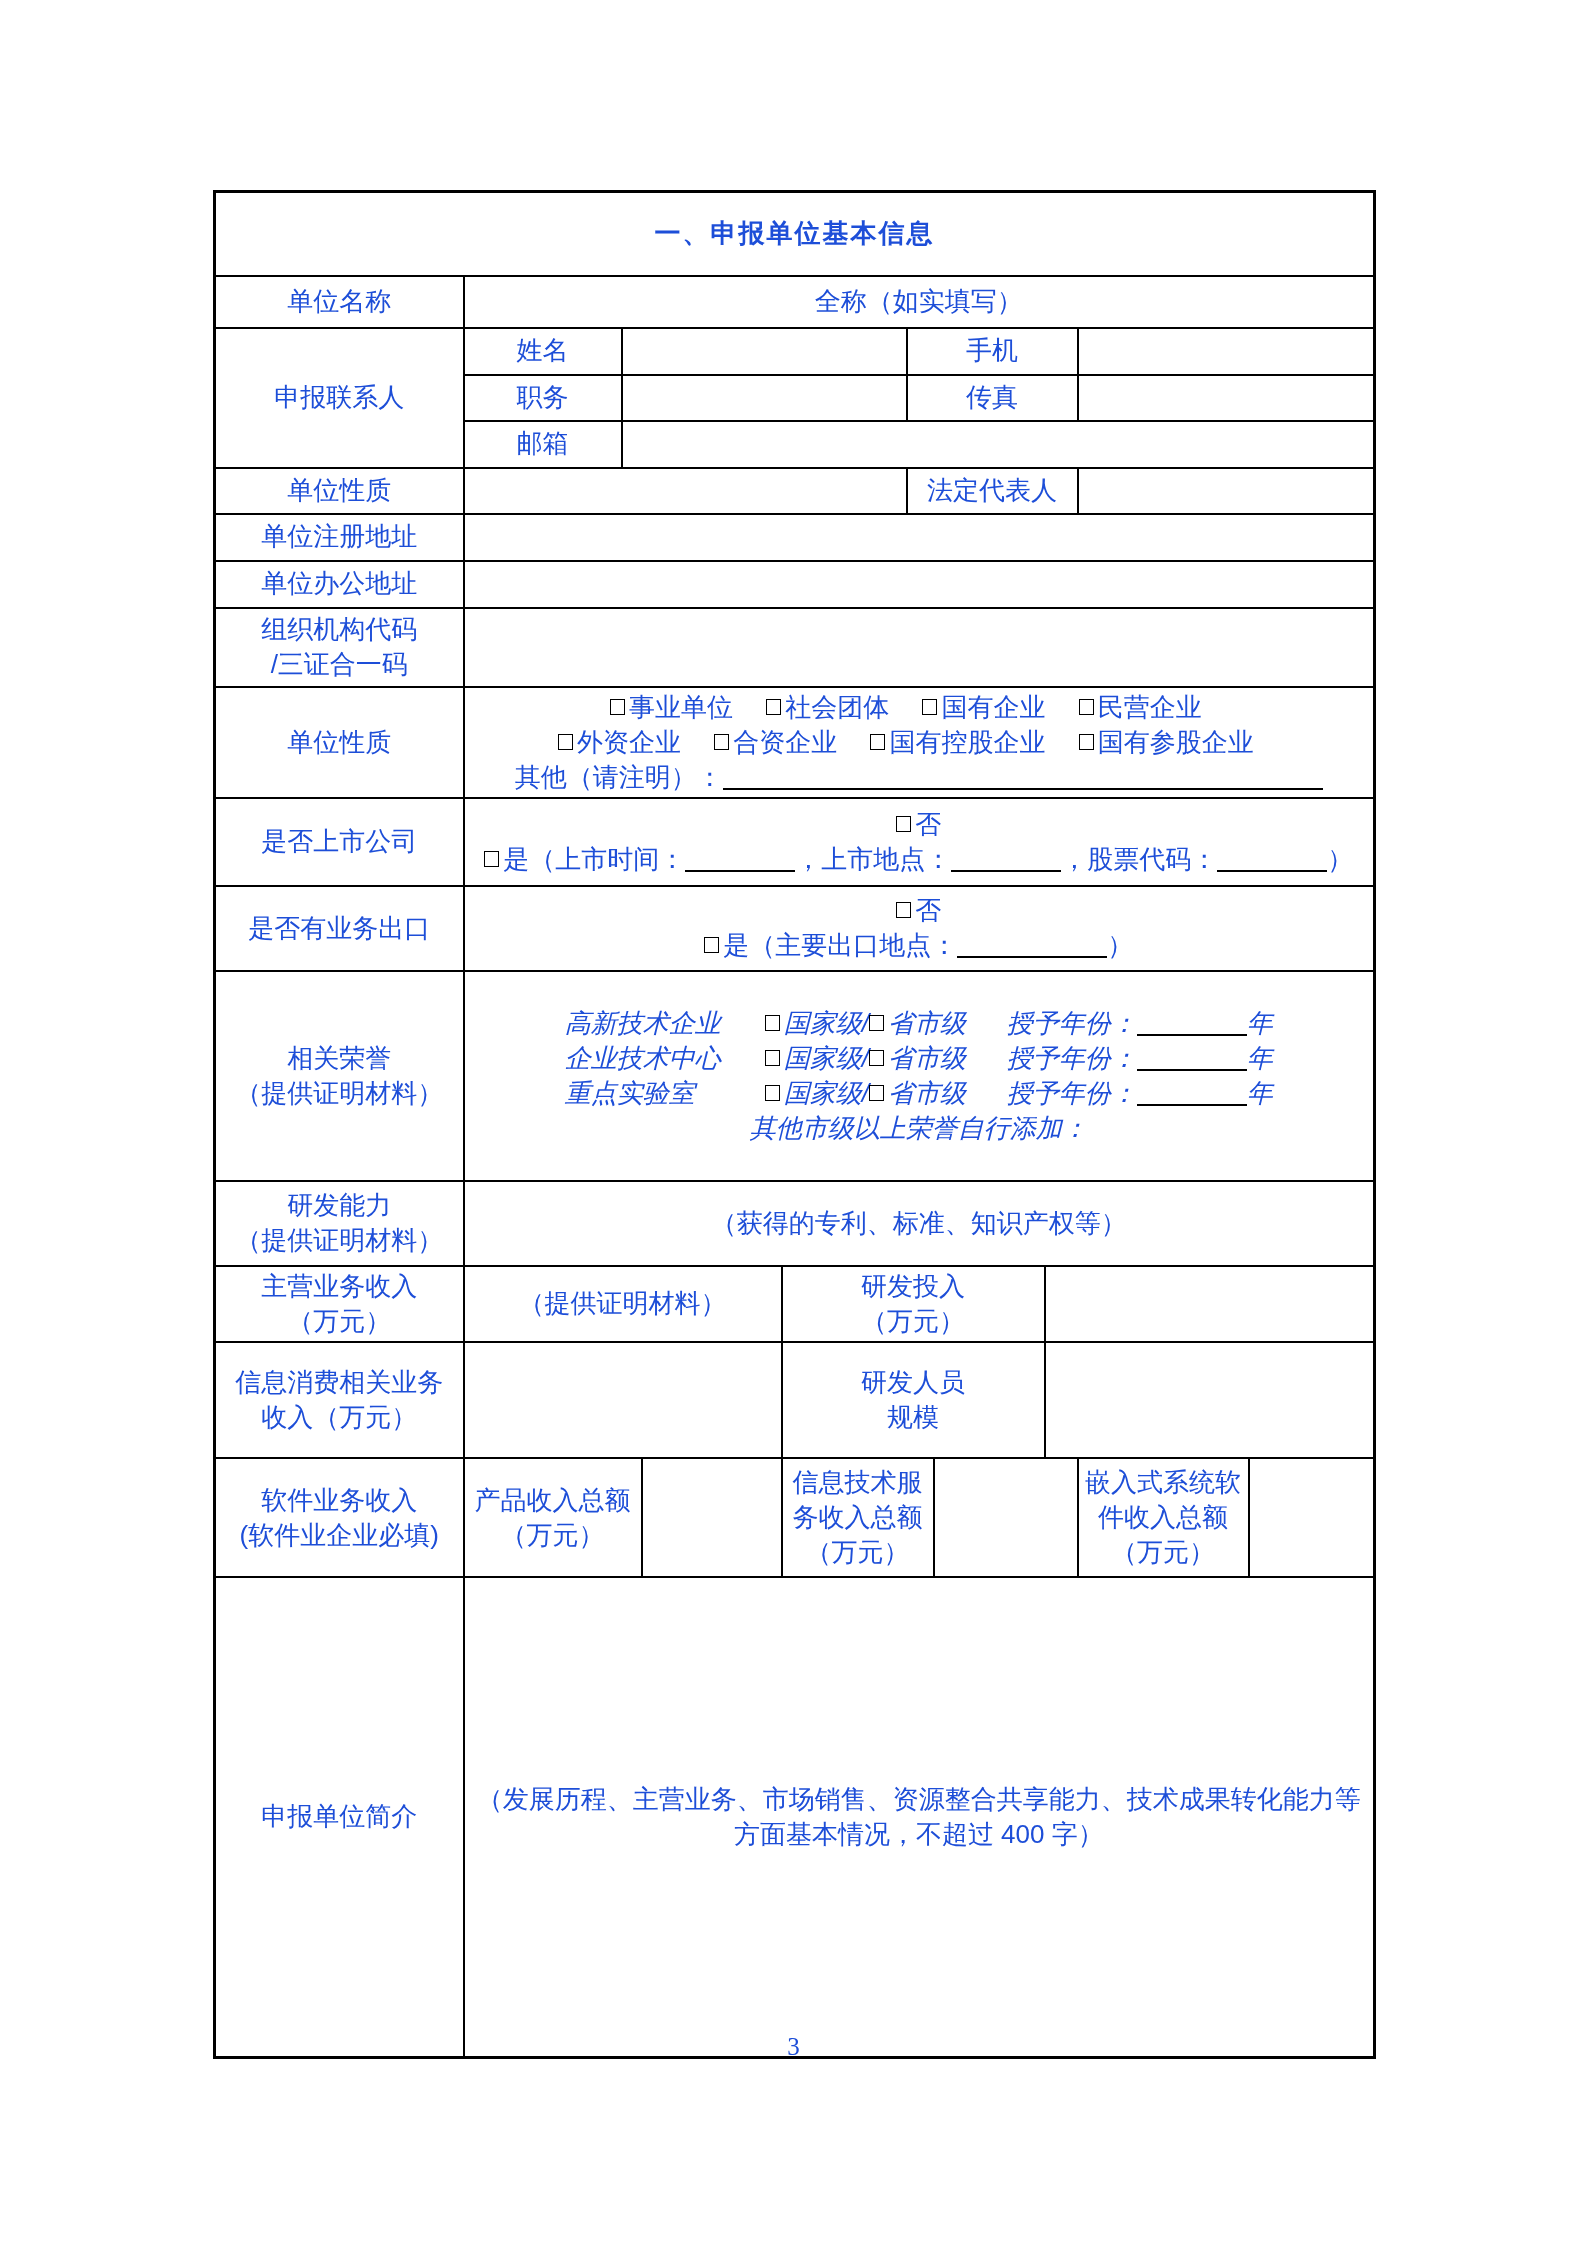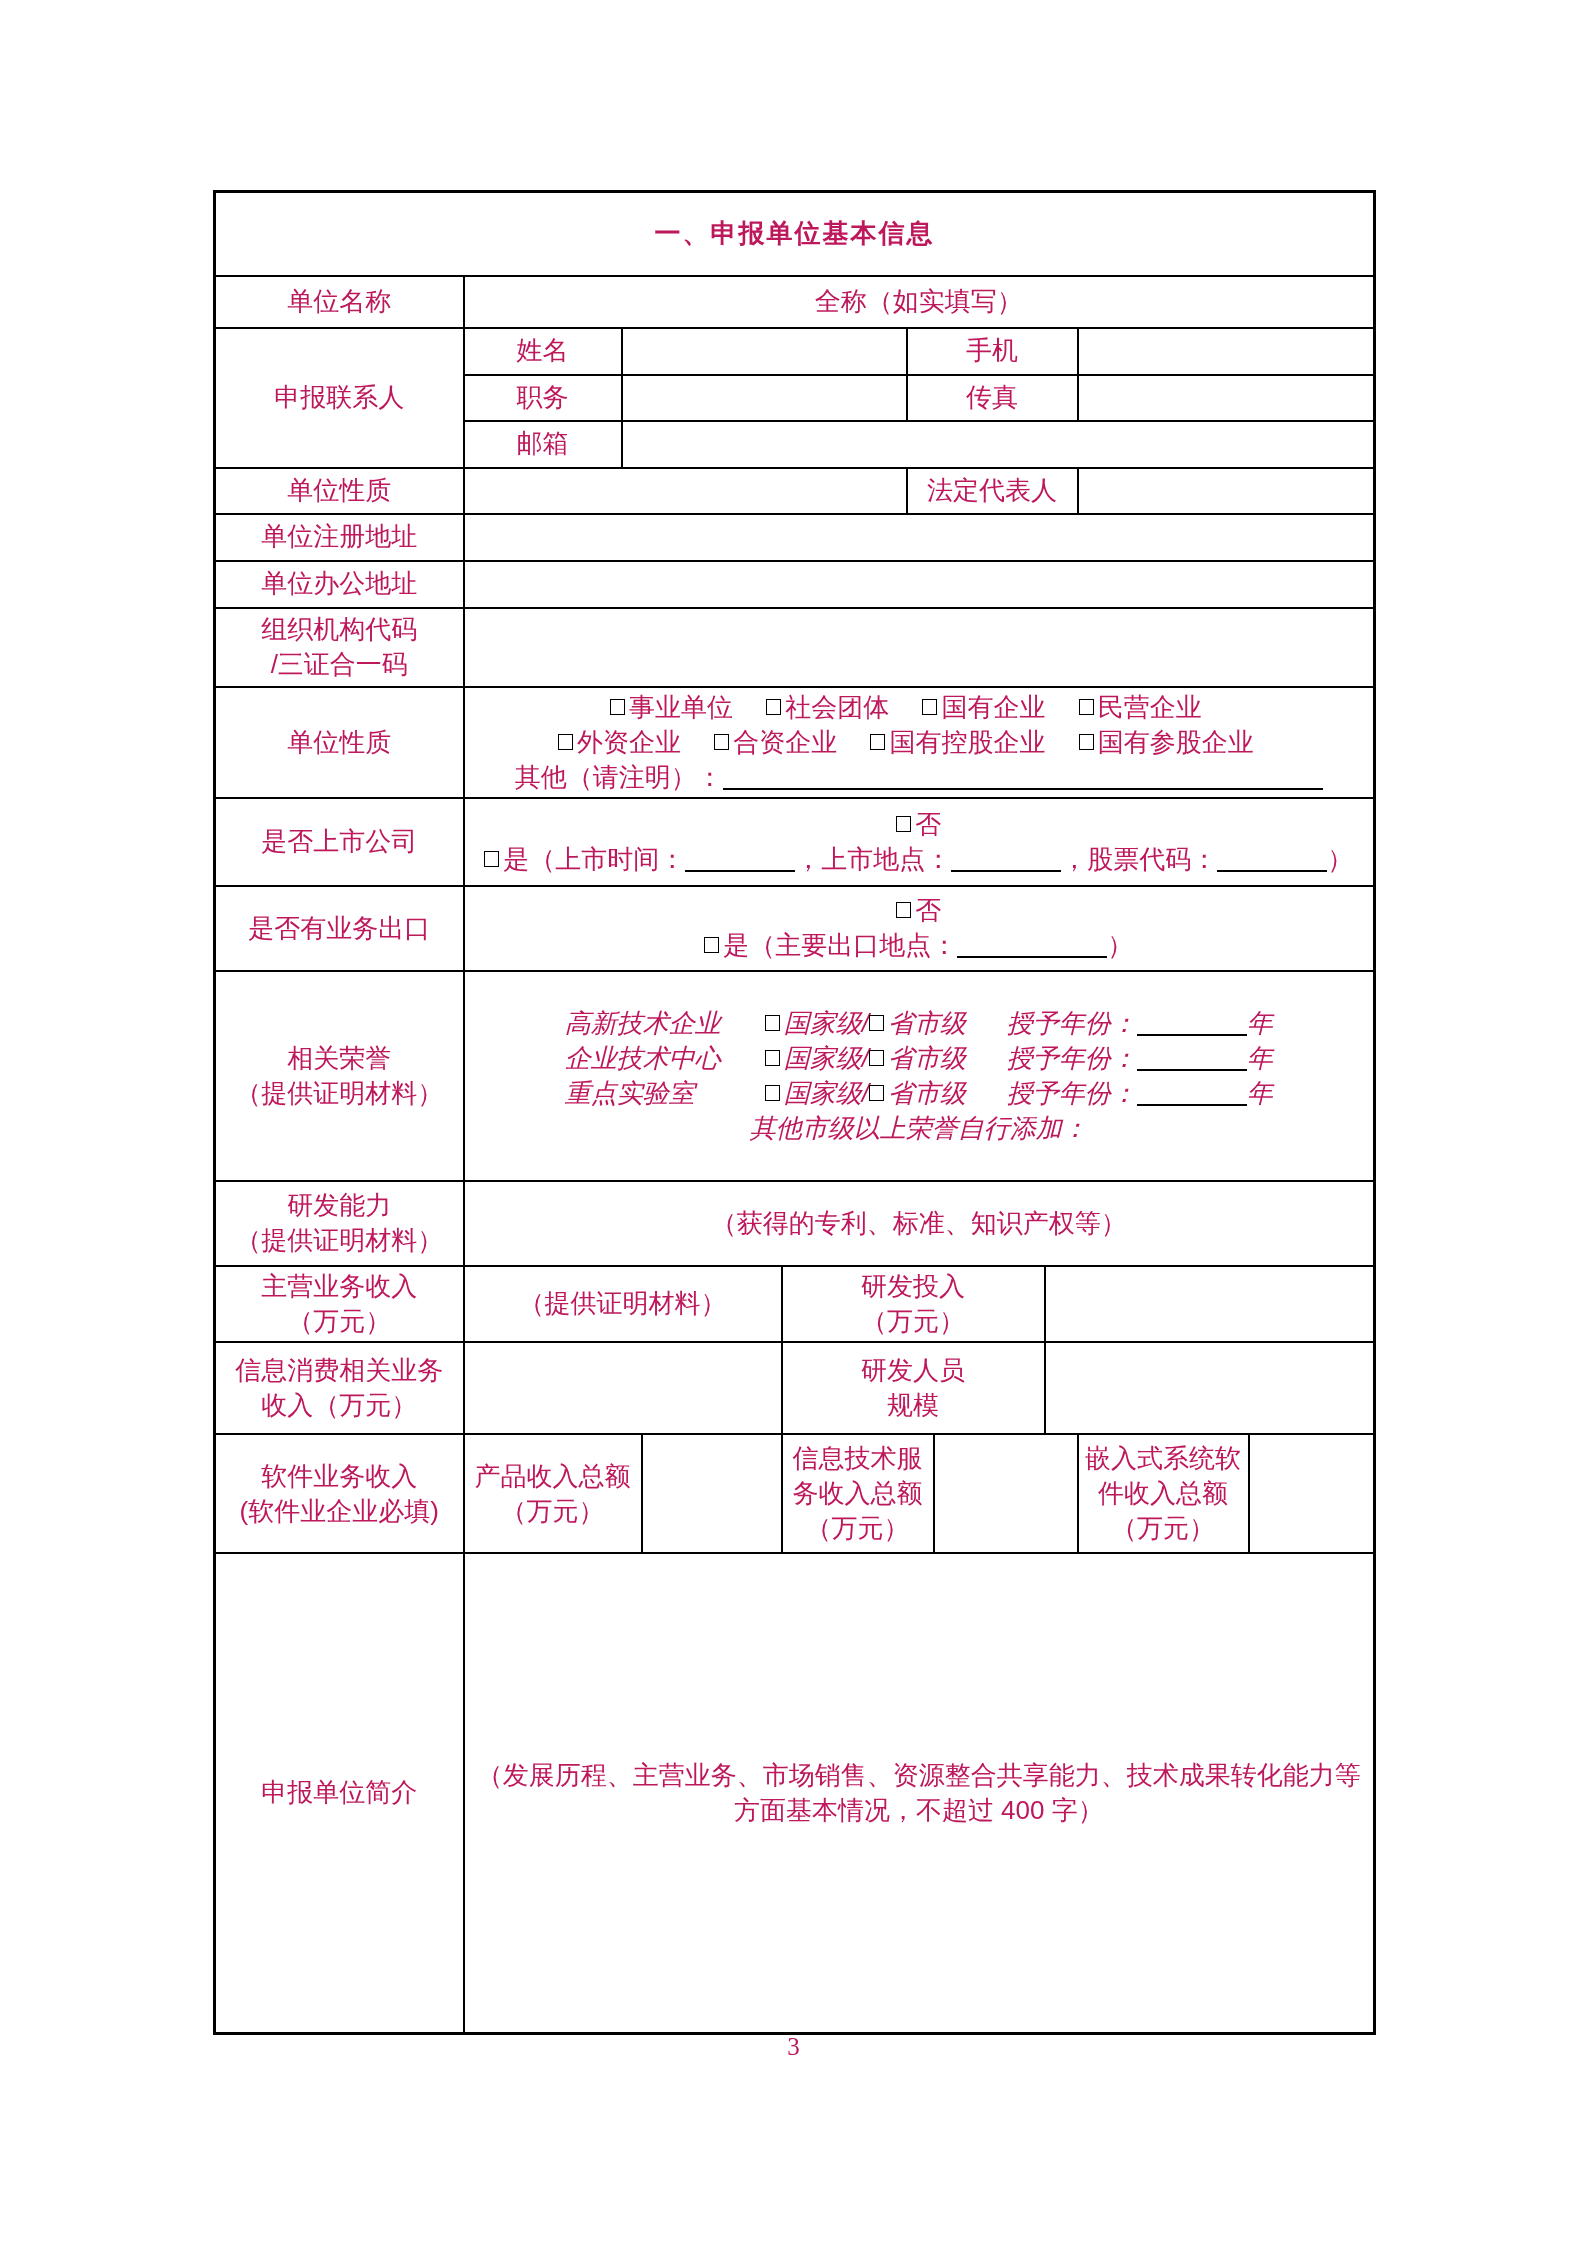--- a/index.html
+++ b/index.html
@@ -1,16 +1,16 @@
 <!DOCTYPE html>
 <html><head>
 <meta charset="utf-8">
 <style>
   html,body{margin:0;padding:0;background:#ffffff;}
-  .page{position:relative;width:1587px;height:2245px;background:#fff;color:#be185d;
+  .page{position:relative;width:1587px;height:2245px;background:#fff;color:#1d4ed8;
         font-family:"Liberation Sans","DejaVu Sans",sans-serif;}
   table.form{position:absolute;left:213px;top:190px;width:1160px;
              border-collapse:collapse;table-layout:fixed;border:3px solid #000;}
   .form td{border:2px solid #000;font-size:26px;line-height:1.35;padding:2px 8px;
            vertical-align:middle;text-align:center;overflow:hidden;word-break:break-all;}
   .title-cell{font-size:38px;font-weight:bold;letter-spacing:2px;}
   .vtop{vertical-align:top;}
   .lh32{line-height:32px;}
   .lh34{line-height:34px;}
   .lh35{line-height:35px;}
@@ -175,21 +175,21 @@
         <div>（万元）</div>
       </td>
       <td colspan="3">（提供证明材料）</td>
       <td colspan="3" class="lh34">
         <div>研发投入</div>
         <div>（万元）</div>
       </td>
       <td colspan="3"></td>
     </tr>
 
-    <tr style="height:92px">
+    <tr style="height:116px">
       <td class="lh38">
         <div>信息消费相关业务</div>
         <div>收入（万元）</div>
       </td>
       <td colspan="3"></td>
       <td colspan="3" class="lh38">
         <div>研发人员</div>
         <div>规模</div>
       </td>
       <td colspan="3"></td>

